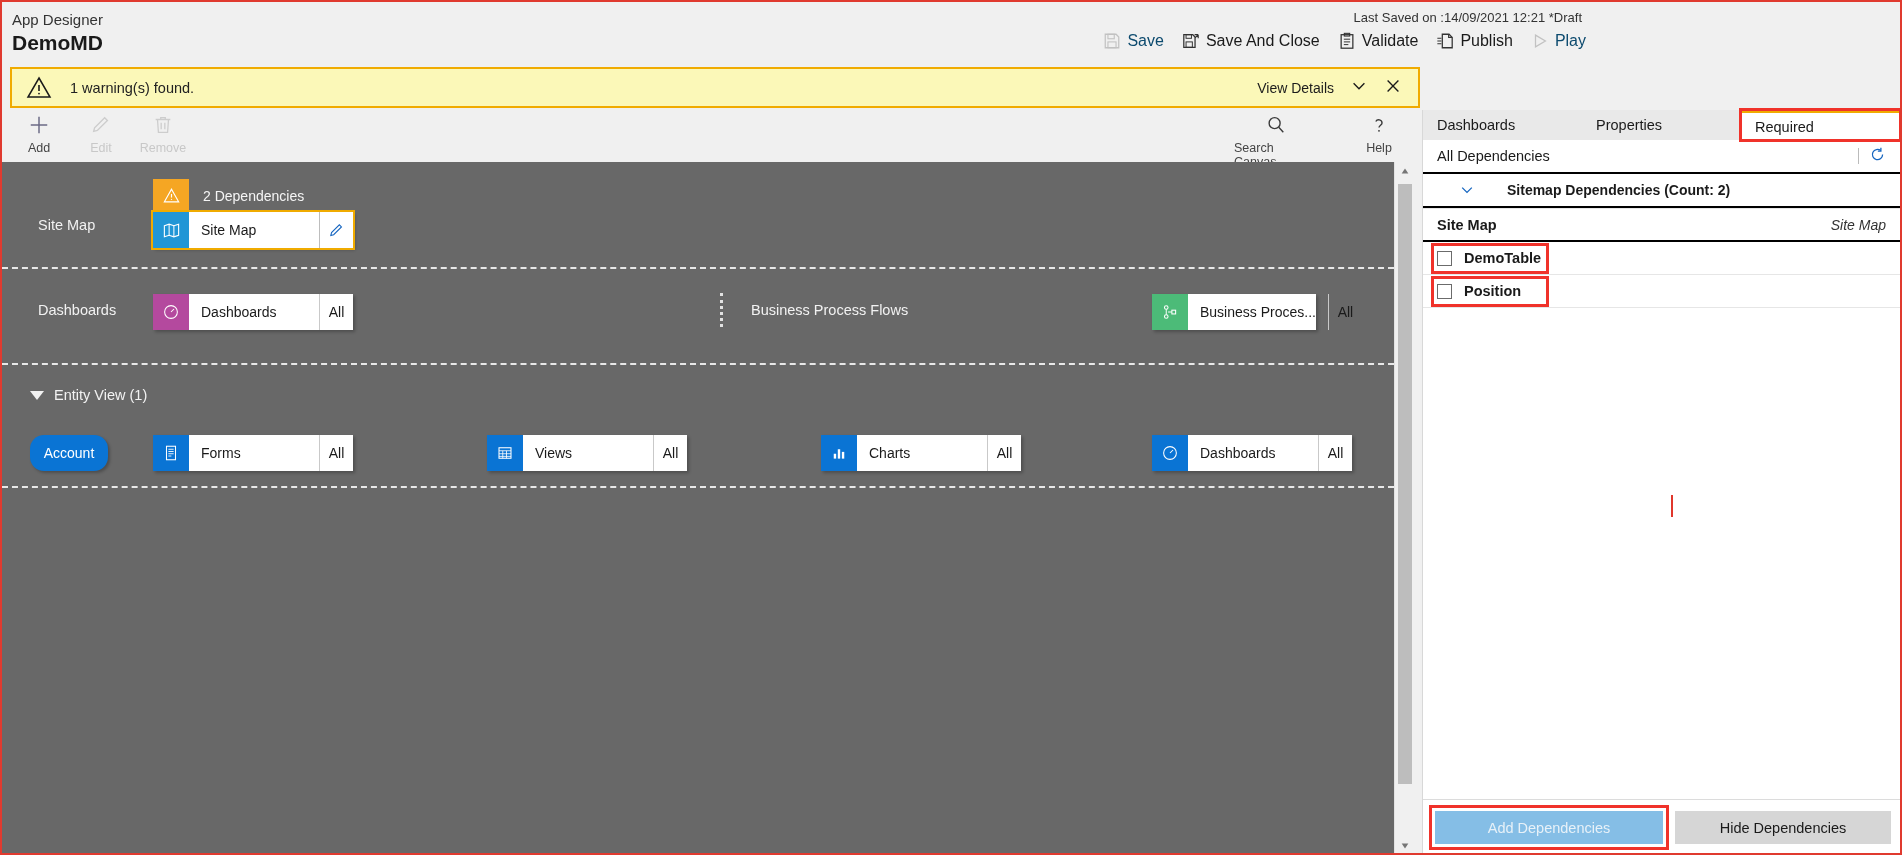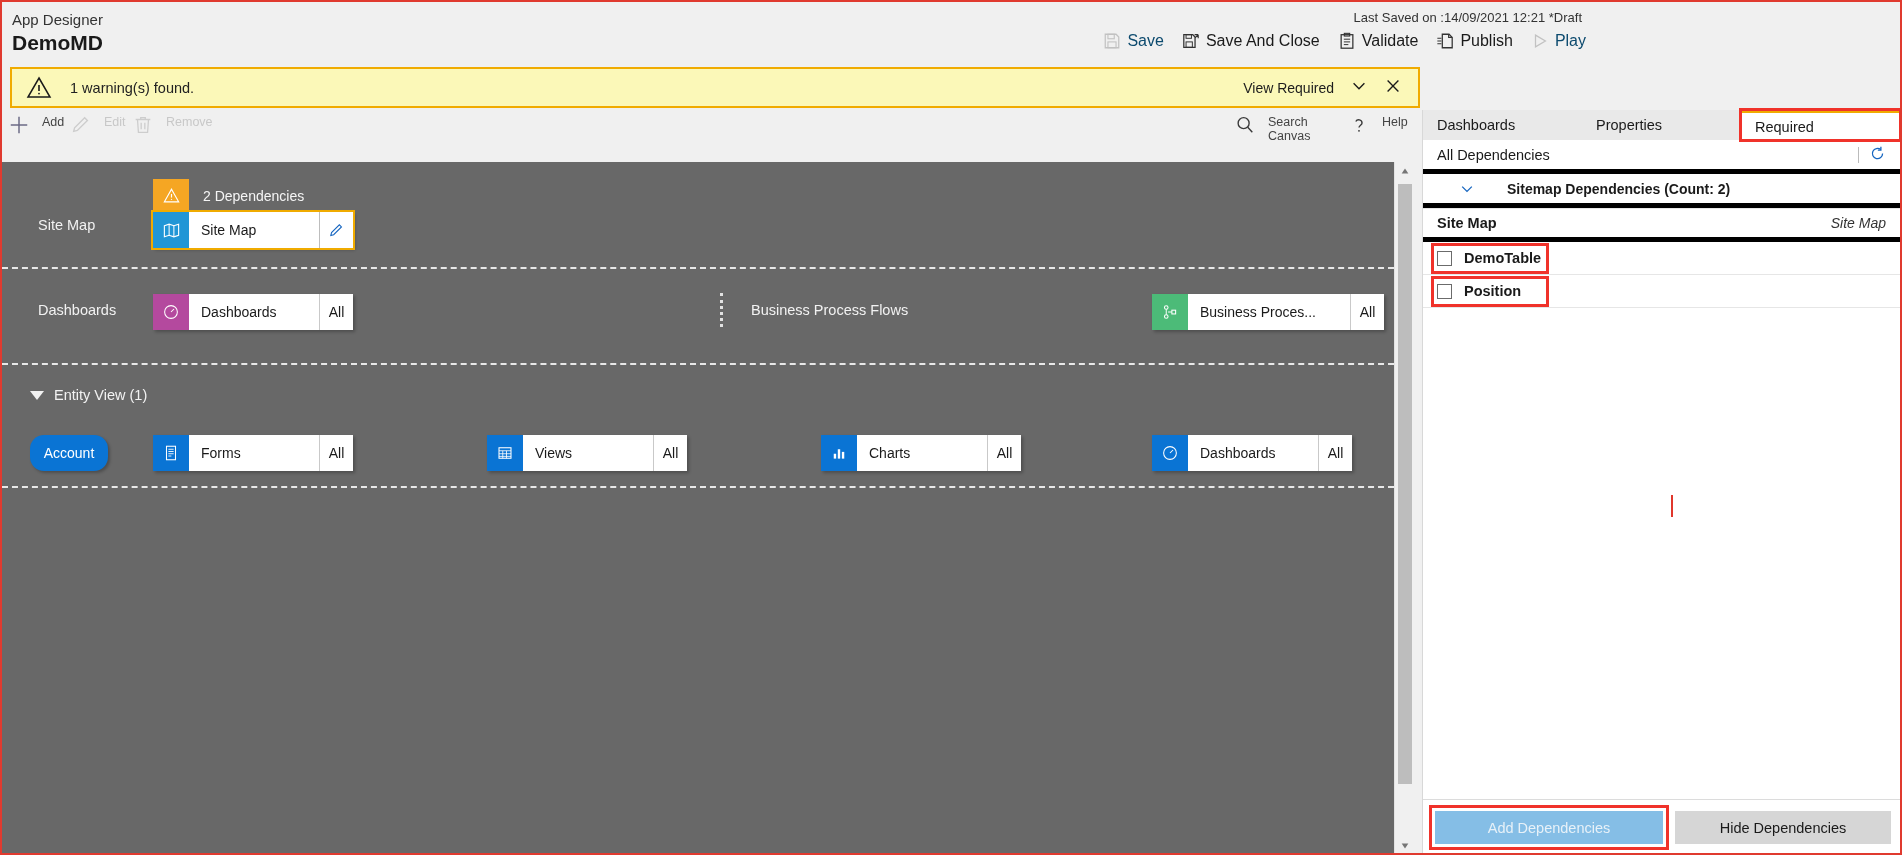--- a/index.html
+++ b/index.html
@@ -65,22 +65,22 @@
   .chev, .xclose { cursor: pointer; }
 
   
   .cmdbar {
     position: absolute; left: 0; top: 108px; width: 1418px; height: 52px;
     background: #f0f0f0;
   }
   .cmd-left { position: absolute; left: 6px; top: 2px; display: flex; }
   .cmd-right { position: absolute; right: 10px; top: 2px; display: flex; gap: 30px; }
   .cmd-item {
-    width: 62px; display: flex; flex-direction: row; align-items: flex-start;
-    cursor: pointer; color: #444; gap: 12px;
+    width: 62px; display: flex; flex-direction: column; align-items: center;
+    cursor: pointer; color: #444;
   }
   .cmd-item.disabled { color: #c8c8c8; cursor: default; }
   .cmd-ic { height: 26px; display: flex; align-items: center; justify-content: center; }
   .cmd-lb { font-size: 12.5px; margin-top: 3px; }
   .cmd-item.wide { width: 84px; }
 
   
   .canvas {
     position: absolute; left: 0; top: 160px; width: 1392px; height: 693px;
     background: #686868; overflow: hidden;
@@ -174,21 +174,21 @@
     flex: 1; display: flex; align-items: center; padding-left: 14px;
     font-size: 14.5px; color: #1a1a1a; cursor: pointer;
   }
   .rtab.active { background: #ffffff; }
   .rtab.hl {
     outline: 3px solid #f0322a; outline-offset: -1px; z-index: 3;
     border-top: 3px solid #f0ab00;
   }
   .rrow {
     height: 34px; display: flex; align-items: center;
-    border-bottom: 5px solid #000000; padding: 0 14px; position: relative;
+    border-bottom: 2px solid #000000; padding: 0 14px; position: relative;
   }
   .rrow.alldeps { font-size: 14.5px; color: #1a1a1a; justify-content: space-between; }
   .refresh-wrap { display: flex; align-items: center; gap: 10px; }
   .vbar { width: 1px; height: 16px; background: #bbb; display: inline-block; }
   .rrow.group { font-size: 14px; color: #1a1a1a; font-weight: bold; gap: 32px; padding-left: 36px; }
   .chev-d { width: 16px; height: 16px; }
   .rrow.sitemap {
     font-size: 14.5px; color: #1a1a1a; font-weight: bold;
     justify-content: space-between; border-top: 1px solid #e6e6e6;
   }
@@ -303,21 +303,21 @@
   <div class="warnbar">
     <span class="warn-icon">
       <svg viewBox="0 0 26 26" width="26" height="26">
           <path d="M13 3L24 22H2z" fill="none" stroke="#1a1a1a" stroke-width="1.5"></path>
           <path d="M13 10v6" stroke="#1a1a1a" stroke-width="1.6"></path>
           <circle cx="13" cy="18.6" r="0.9" fill="#1a1a1a"></circle>
         </svg>
     </span>
     <span class="warn-text">1 warning(s) found.</span>
     <span class="warn-right">
-      <span class="warn-viewdetails">View Required</span>
+      <span class="warn-viewdetails">View Details</span>
       <span class="chev">
         <svg viewBox="0 0 20 20" width="18" height="18">
             <path d="M4 7l6 6 6-6" fill="none" stroke="#1a1a1a" stroke-width="1.5"></path>
           </svg>
       </span>
       <span class="xclose">
         <svg viewBox="0 0 20 20" width="18" height="18">
             <path d="M4 4l12 12M16 4L4 16" stroke="#1a1a1a" stroke-width="1.5"></path>
           </svg>
       </span>
@@ -420,21 +420,21 @@
               <path d="M12 12l4-4" stroke="#fff" stroke-width="1.4"></path>
             </svg>
         </span>
         <span class="tile-name" style="flex:1;">Dashboards</span>
         <span class="tile-all">All</span>
       </div>
 
       <div class="vdiv-dots" style="left:718px;top:24px;"></div>
       <span class="rowlabel" style="left:749px;top:33px;">Business Process Flows</span>
 
-      <div class="tile" style="left:1150px;top:25px;width:232px;">
+      <div class="tile" style="left:1150px;top:25px;width:164px;">
         <span class="tile-ic" style="background:#4cbb78;">
           <svg viewBox="0 0 24 24" width="18" height="18">
               <circle cx="7" cy="6" r="2.4" fill="none" stroke="#fff" stroke-width="1.4"></circle>
               <circle cx="7" cy="18" r="2.4" fill="none" stroke="#fff" stroke-width="1.4"></circle>
               <rect x="14.5" y="9.6" width="5" height="5" fill="none" stroke="#fff" stroke-width="1.4"></rect>
               <path d="M7 8.4v7.2M9.4 12h5.1" stroke="#fff" stroke-width="1.3"></path>
             </svg>
         </span>
         <span class="tile-name" style="flex:1;">Business Proces...</span>
         <span class="tile-all">All</span>

